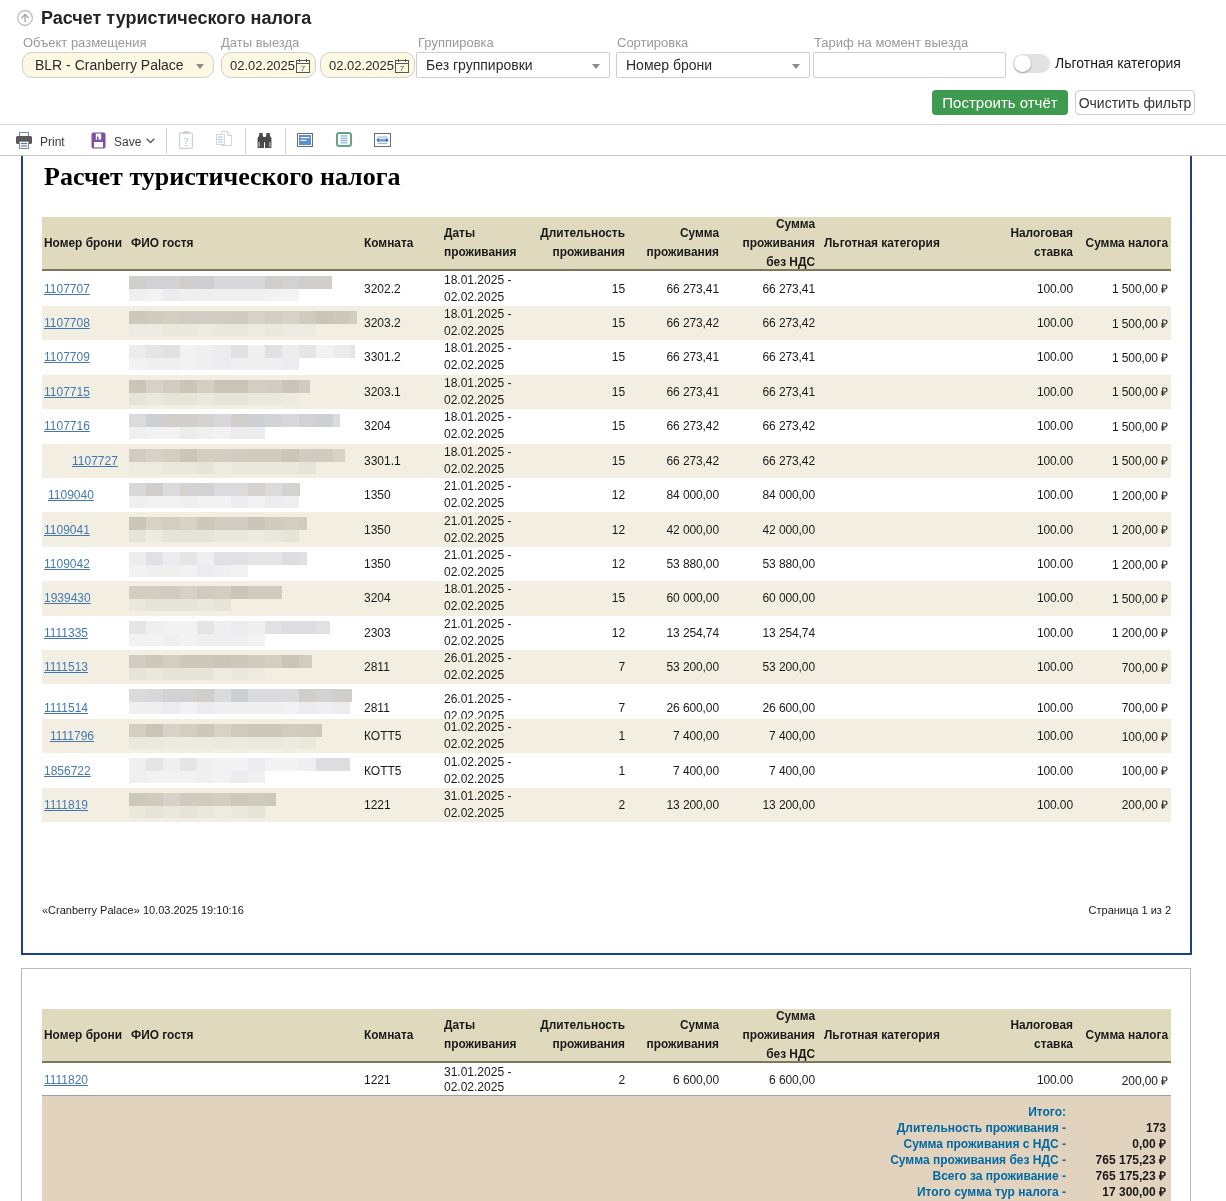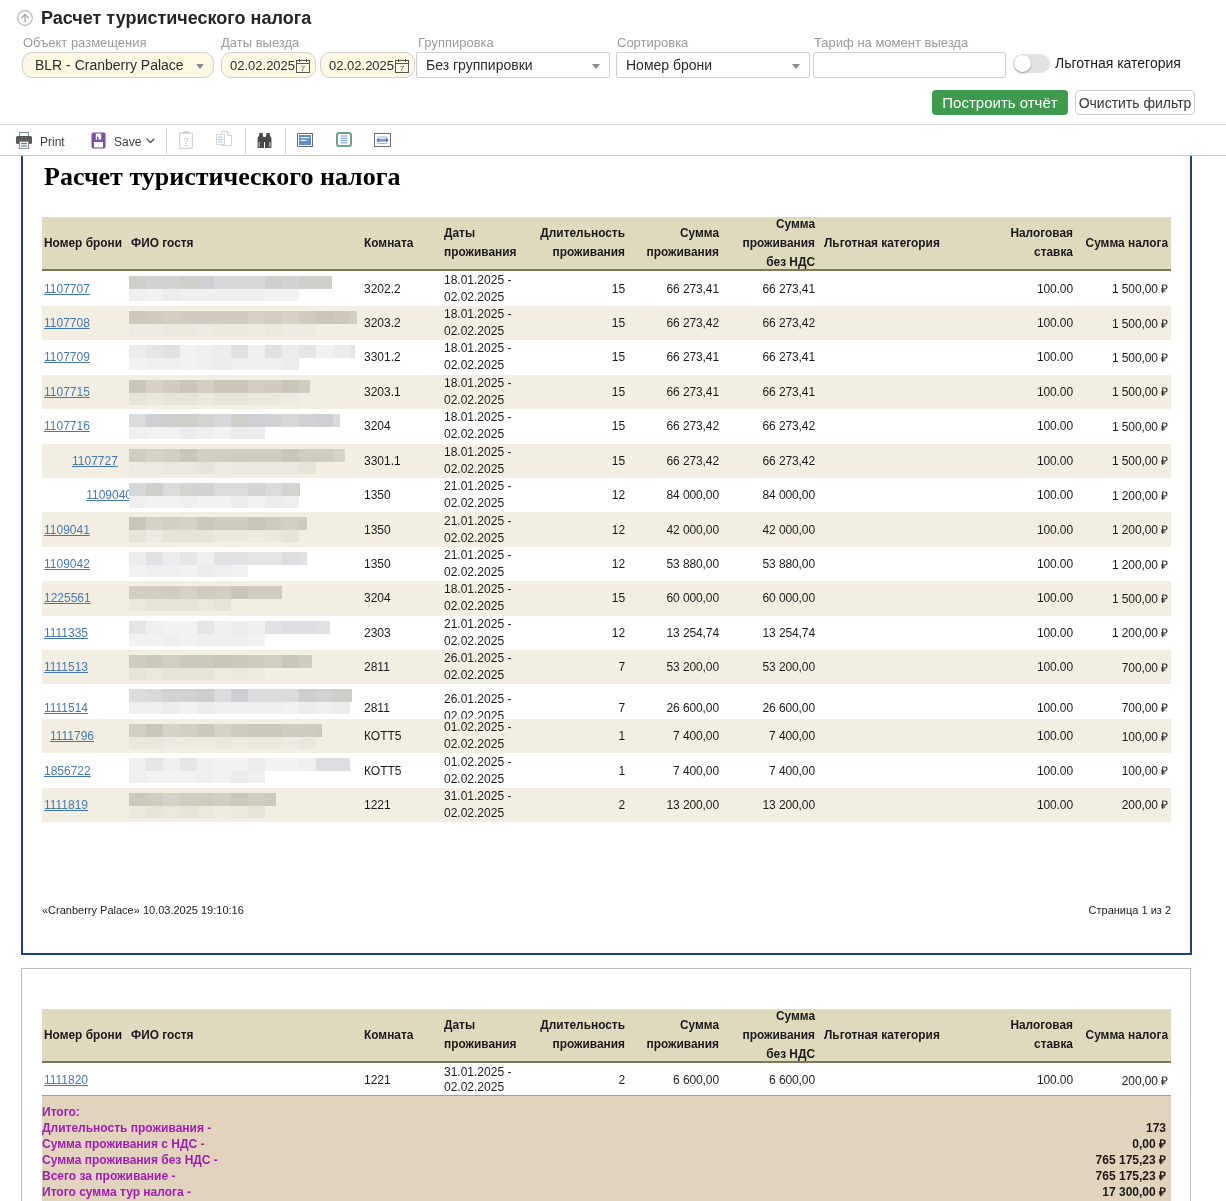--- a/index.html
+++ b/index.html
@@ -417,21 +417,21 @@
     <div class="c" style="left:315px;width:79px;text-align:left;padding-left:7px;">3301.1</div>
     <div class="c" style="left:394px;width:94px;text-align:left;padding-left:8px;line-height:17px;">18.01.2025 -<br>02.02.2025</div>
     <div class="c num" style="left:488px;width:103px;text-align:right;padding-right:8px;">15</div>
     <div class="c num" style="left:591px;width:94px;text-align:right;padding-right:8px;">66 273,42</div>
     <div class="c num" style="left:685px;width:96px;text-align:right;padding-right:8px;">66 273,42</div>
     <div class="c" style="left:781px;width:117px;text-align:left;padding-left:1px;"></div>
     <div class="c num" style="left:898px;width:141px;text-align:right;padding-right:8px;">100.00</div>
     <div class="c num" style="left:1039px;width:90px;text-align:right;padding-right:3px;">1 500,00&nbsp;₽</div>
   </div>
 <div class="trow" style="top:477.9px;height:34.42px;background:#ffffff">
-    <div class="c" style="left:4px;width:86px;text-align:right;padding-left:2px;">
+    <div class="c" style="left:4px;width:86px;text-align:left;padding-left:2px;">
       <a class="lnk">1109040</a>
     </div>
     <svg width="171" height="25" style="position:absolute;left:87px;top:5px" shape-rendering="crispEdges">
       <rect x="0" y="0" width="17" height="13" fill="#d8d8da"></rect>
       <rect x="17" y="0" width="17" height="13" fill="#d0cecb"></rect>
       <rect x="34" y="0" width="17" height="13" fill="#dbdbdd"></rect>
       <rect x="51" y="0" width="17" height="13" fill="#d5d3cf"></rect>
       <rect x="68" y="0" width="17" height="13" fill="#d2d2d5"></rect>
       <rect x="85" y="0" width="17" height="13" fill="#dbdbdd"></rect>
       <rect x="102" y="0" width="17" height="13" fill="#dbdbdd"></rect>
@@ -529,21 +529,21 @@
     <div class="c" style="left:394px;width:94px;text-align:left;padding-left:8px;line-height:17px;">21.01.2025 -<br>02.02.2025</div>
     <div class="c num" style="left:488px;width:103px;text-align:right;padding-right:8px;">12</div>
     <div class="c num" style="left:591px;width:94px;text-align:right;padding-right:8px;">53 880,00</div>
     <div class="c num" style="left:685px;width:96px;text-align:right;padding-right:8px;">53 880,00</div>
     <div class="c" style="left:781px;width:117px;text-align:left;padding-left:1px;"></div>
     <div class="c num" style="left:898px;width:141px;text-align:right;padding-right:8px;">100.00</div>
     <div class="c num" style="left:1039px;width:90px;text-align:right;padding-right:3px;">1 200,00&nbsp;₽</div>
   </div>
 <div class="trow" style="top:581.2px;height:34.42px;background:#f2eee2">
     <div class="c" style="left:0px;width:86px;text-align:left;padding-left:2px;">
-      <a class="lnk">1225561</a>
+      <a class="lnk">1939430</a>
     </div>
     <svg width="153" height="25" style="position:absolute;left:87px;top:5px" shape-rendering="crispEdges">
       <rect x="0" y="0" width="17" height="13" fill="#d2cec2"></rect>
       <rect x="17" y="0" width="17" height="13" fill="#d2cec2"></rect>
       <rect x="34" y="0" width="17" height="13" fill="#d0ccc1"></rect>
       <rect x="51" y="0" width="17" height="13" fill="#d6d2c7"></rect>
       <rect x="68" y="0" width="17" height="13" fill="#cfcbbf"></rect>
       <rect x="85" y="0" width="17" height="13" fill="#d2cec2"></rect>
       <rect x="102" y="0" width="17" height="13" fill="#c9c5b8"></rect>
       <rect x="119" y="0" width="17" height="13" fill="#cfcbbf"></rect>
@@ -823,14 +823,14 @@
     <div class="c" style="left:315px;width:79px;text-align:left;padding-left:7px;">1221</div>
     <div class="c" style="left:394px;width:94px;text-align:left;padding-left:8px;line-height:15.5px;">31.01.2025 -<br>02.02.2025</div>
     <div class="c num" style="left:488px;width:103px;text-align:right;padding-right:8px;">2</div>
     <div class="c num" style="left:591px;width:94px;text-align:right;padding-right:8px;">6 600,00</div>
     <div class="c num" style="left:685px;width:96px;text-align:right;padding-right:8px;">6 600,00</div>
     <div class="c" style="left:781px;width:117px;text-align:left;padding-left:1px;"></div>
     <div class="c num" style="left:898px;width:141px;text-align:right;padding-right:8px;">100.00</div>
     <div class="c num" style="left:1039px;width:90px;text-align:right;padding-right:3px;">200,00&nbsp;₽</div>
   </div>
 <div class="abs" style="left:42px;top:1095px;width:1129px;height:110px;background:#e2d3bf;border-top:1px solid #a0a0a0">
- <div style="position:absolute;left:0;top:8px;width:1024px;text-align:left;font-size:12px;font-weight:bold;color:#a21caf;line-height:16px">Итого:<br>Длительность проживания -<br>Сумма проживания с НДС -<br>Сумма проживания без НДС -<br>Всего за проживание -<br>Итого сумма тур налога -</div>
+ <div style="position:absolute;left:0;top:8px;width:1024px;text-align:right;font-size:12px;font-weight:bold;color:#0369a1;line-height:16px">Итого:<br>Длительность проживания -<br>Сумма проживания с НДС -<br>Сумма проживания без НДС -<br>Всего за проживание -<br>Итого сумма тур налога -</div>
  <div style="position:absolute;left:0;top:24px;width:1124px;text-align:right;font-size:12px;font-weight:bold;color:#1a1a1a;line-height:16px">173<br>0,00 ₽<br>765 175,23 ₽<br>765 175,23 ₽<br>17 300,00 ₽</div>
 </div>
 </body></html>

